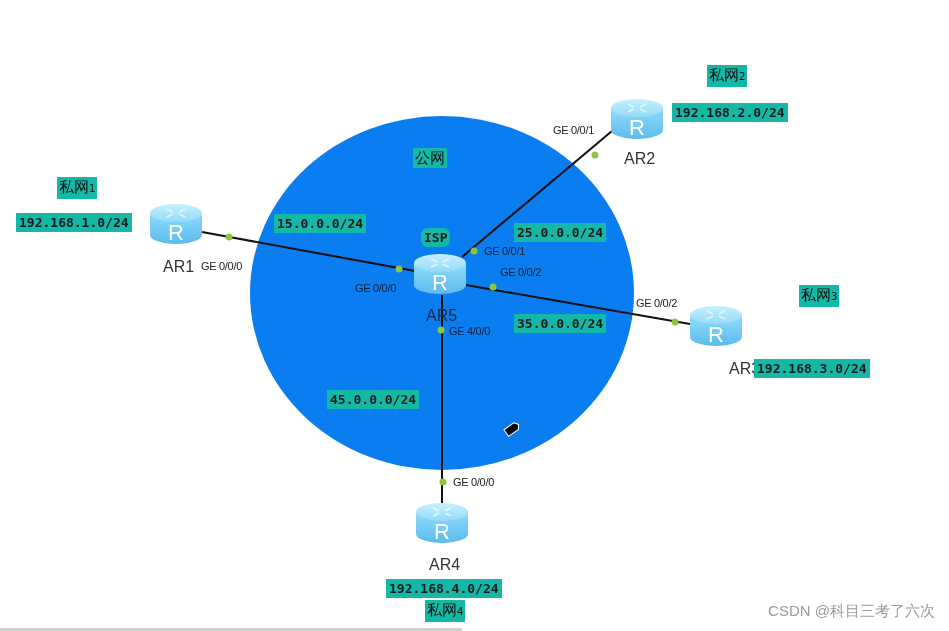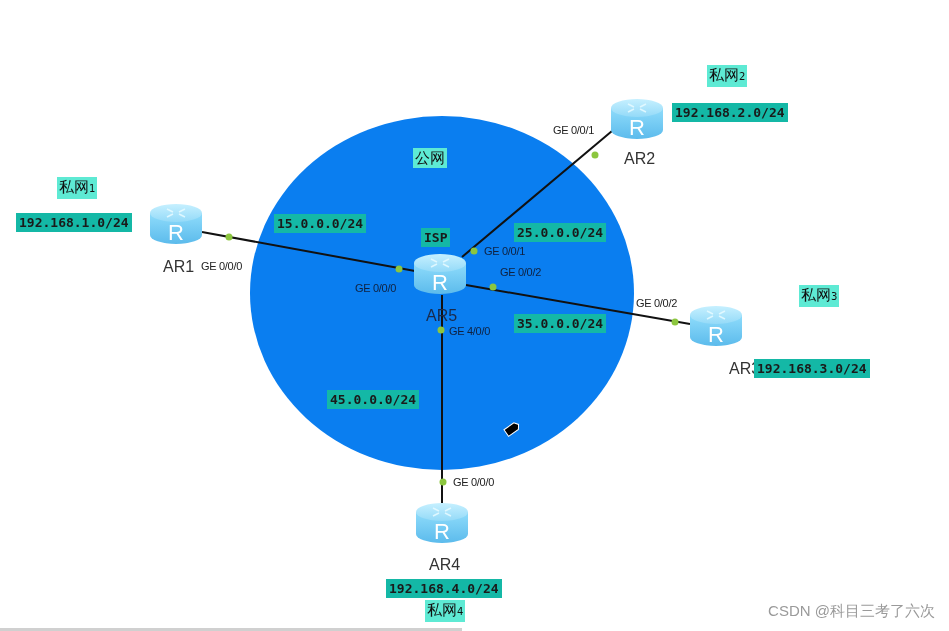--- a/index.html
+++ b/index.html
@@ -2,21 +2,21 @@
 <html><head>
 <meta charset="utf-8">
 <style>
   html, body { margin:0; padding:0; background:#ffffff; }
   body { width:949px; height:631px; position:relative; overflow:hidden;
          font-family:"Liberation Sans", "DejaVu Sans", sans-serif; }
   #canvas { position:absolute; left:0; top:0; width:949px; height:631px; }
   .net { position:absolute; background:#14b8a6; color:#1a1a1a;
          font-family:"DejaVu Sans Mono", "Liberation Mono", monospace;
          font-size:13px; font-weight:bold; padding:2px 3px; line-height:15px; white-space:nowrap; }
-  .zone { position:absolute; background:#5eead4; color:#111;
+  .zone { position:absolute; background:#14b8a6; color:#111;
           font-family:"DejaVu Sans", sans-serif; font-size:15px; padding:1px 2px; line-height:18px; white-space:nowrap; }
   .zone sub { font-size:10px; vertical-align:baseline; }
   .port { position:absolute; font-size:11px; color:#222; white-space:nowrap; letter-spacing:-0.3px; }
   .rname { position:absolute; font-size:16px; color:#333; white-space:nowrap; }
   .watermark { position:absolute; right:14px; bottom:10px; font-size:15px; color:#9a9a9a; }
   .bottombar { position:absolute; left:0; bottom:0; width:462px; height:3px; background:#d0d0d0; }
 </style>
 </head>
 <body>
 
@@ -65,21 +65,21 @@
   <use href="#router" x="716" y="325"></use>
   <use href="#router" x="442" y="522"></use>
   <use href="#router" x="440" y="273"></use>
 
   <g transform="translate(512,429) rotate(-35)">
     <path d="M-7,-4 L5,-4 L8,0 L5,4 L-7,4 Z" fill="#000" stroke="#fff" stroke-width="1"></path>
   </g>
 </svg>
 
 <div class="zone" style="left:413px;top:148px;">公网</div>
-<div class="net" style="left:421px;top:228px;">ISP</div>
+<div class="net" style="left:421px;top:228px;border-radius:7px;">ISP</div>
 
 <div class="rname" style="left:163px;top:258px;">AR1</div>
 <div class="rname" style="left:624px;top:150px;">AR2</div>
 <div class="rname" style="left:703px;top:360px;margin-left:26px;">AR3</div>
 <div class="rname" style="left:429px;top:556px;">AR4</div>
 <div class="rname" style="left:426px;top:307px;color:#1a2a4a;">AR5</div>
 
 <div class="port" style="left:201px;top:260px;">GE 0/0/0</div>
 <div class="port" style="left:355px;top:282px;color:#10213f;">GE 0/0/0</div>
 <div class="port" style="left:553px;top:124px;">GE 0/0/1</div>

